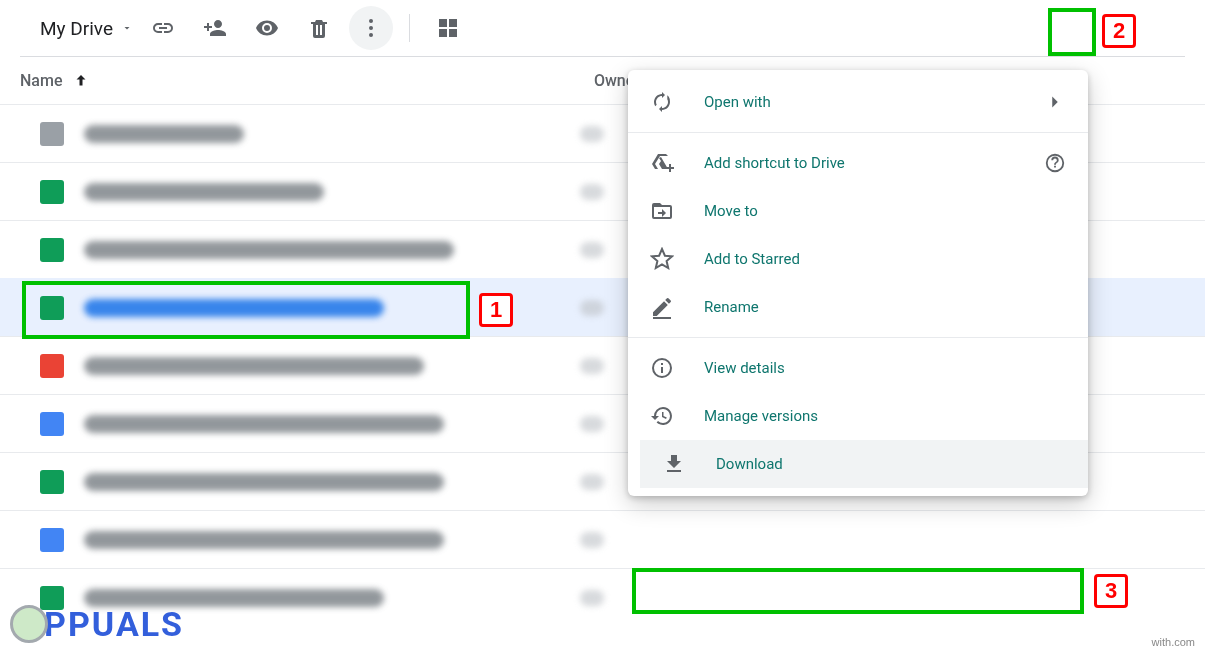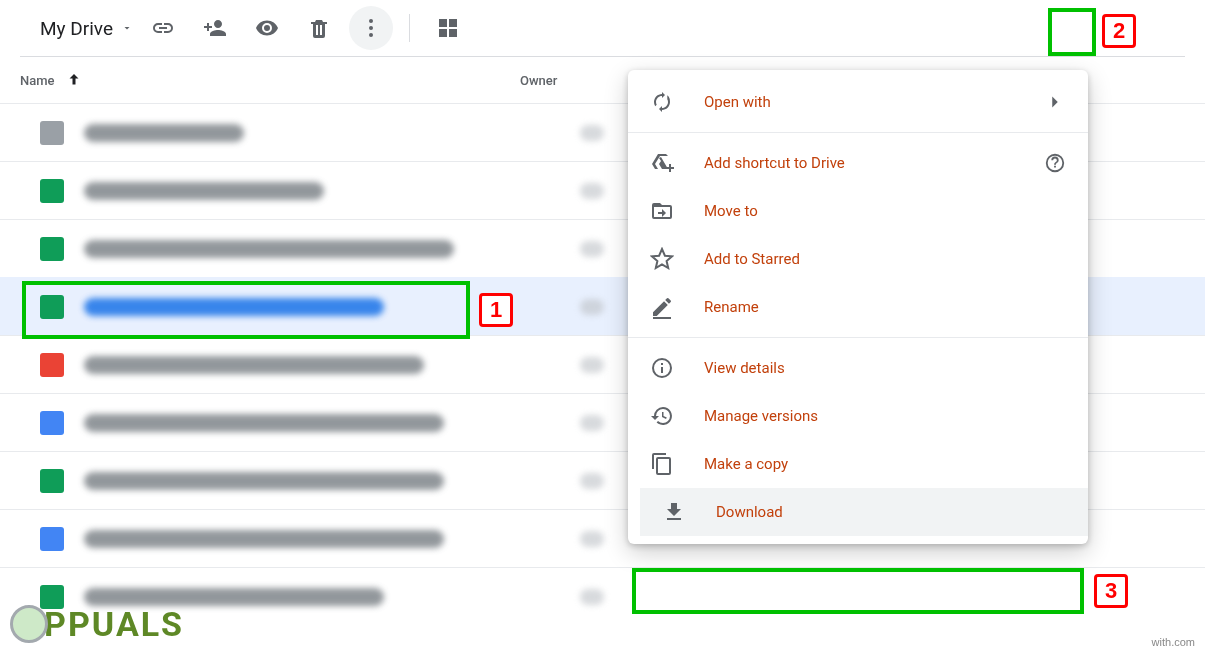--- a/index.html
+++ b/index.html
@@ -55,23 +55,24 @@
     .tool-btn svg { fill: #5f6368; width: 24px; height: 24px; }
     .divider {
       height: 1px;
       background: #dadce0;
       margin: 0 20px 0 20px;
     }
     .columns {
       display: flex;
       align-items: center;
       padding: 14px 24px 14px 20px;
-      font-size: 13px;
+      font-size: 16px;
       color: #5f6368;
       font-weight: 500;
+      text-align: right;
     }
     .col-name {
       flex: 0 0 500px;
       display: flex;
       align-items: center;
       gap: 10px;
     }
     .col-owner {
       flex: 0 0 120px;
     }
@@ -131,21 +132,21 @@
       padding: 8px 0;
       z-index: 100;
     }
     .menu-item {
       height: 48px;
       display: flex;
       align-items: center;
       padding: 0 22px;
       cursor: pointer;
       font-size: 15px;
-      color: #c2410c;
+      color: #0f766e;
       position: relative;
     }
     .menu-item.highlighted-item {
       background: #f1f3f4;
       margin-left: 12px;
     }
     .menu-icon {
       width: 24px;
       height: 24px;
       margin-right: 30px;
@@ -187,21 +188,21 @@
       z-index: 210;
       pointer-events: none;
       font-family: Arial, sans-serif;
     }
     .watermark {
       position: absolute;
       left: 10px;
       bottom: 14px;
       font-size: 34px;
       font-weight: 700;
-      color: #4d7c0f;
+      color: #1d4ed8;
       letter-spacing: 2px;
       opacity: 0.9;
       font-family: Arial, sans-serif;
       display: flex;
       align-items: center;
     }
     .watermark-head {
       width: 38px;
       height: 38px;
       border-radius: 50%;
@@ -408,28 +409,20 @@
     <span>View details</span>
   </div>
   <div class="menu-item">
     <span class="menu-icon">
       <svg viewBox="0 0 24 24">
           <path d="M13 3a9 9 0 00-9 9H1l4 4 4-4H6a7 7 0 117 7 7 7 0 01-5-2l-1.4 1.4A9 9 0 1013 3zm-1 5v5l4 2 .8-1.4-3.3-1.6V8H12z"></path>
         </svg>
     </span>
     <span>Manage versions</span>
   </div>
-  <div class="menu-item">
-    <span class="menu-icon">
-      <svg viewBox="0 0 24 24">
-          <path d="M16 1H4a2 2 0 00-2 2v14h2V3h12V1zm3 4H8a2 2 0 00-2 2v14a2 2 0 002 2h11a2 2 0 002-2V7a2 2 0 00-2-2zm0 16H8V7h11v14z"></path>
-        </svg>
-    </span>
-    <span>Make a copy</span>
-  </div>
   <div class="menu-item highlighted-item">
     <span class="menu-icon">
       <svg viewBox="0 0 24 24">
           <path d="M19 9h-4V3H9v6H5l7 7 7-7zM5 18v2h14v-2H5z"></path>
         </svg>
     </span>
     <span>Download</span>
   </div>
 </div>
 

